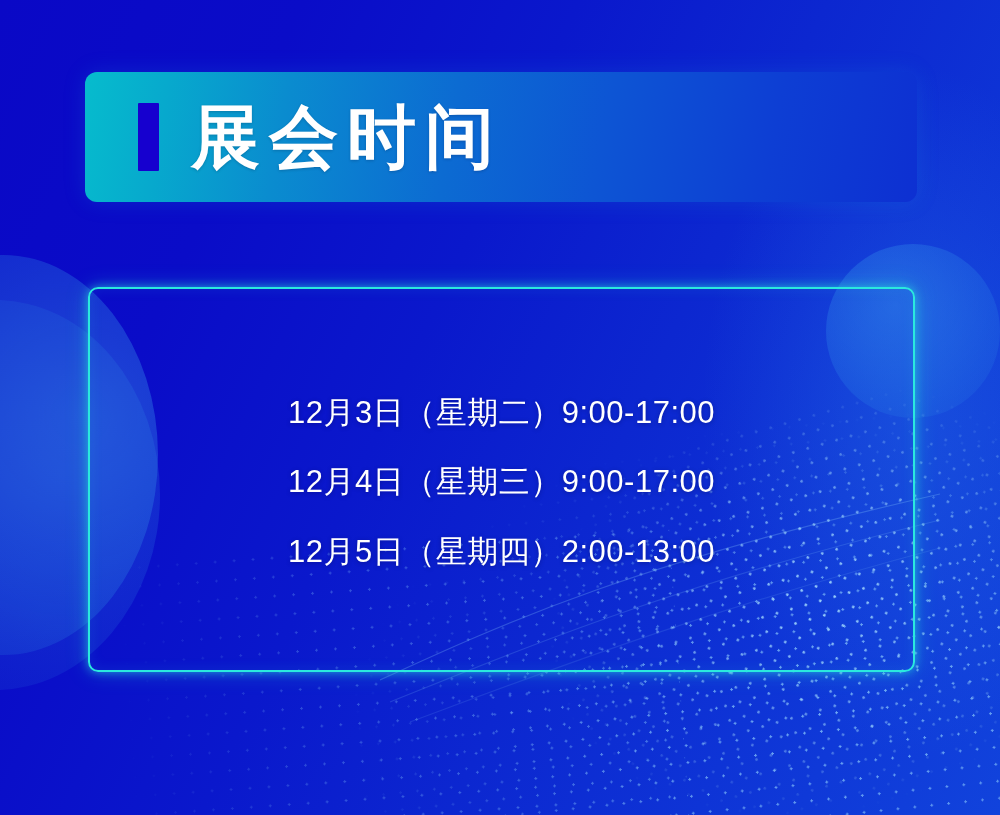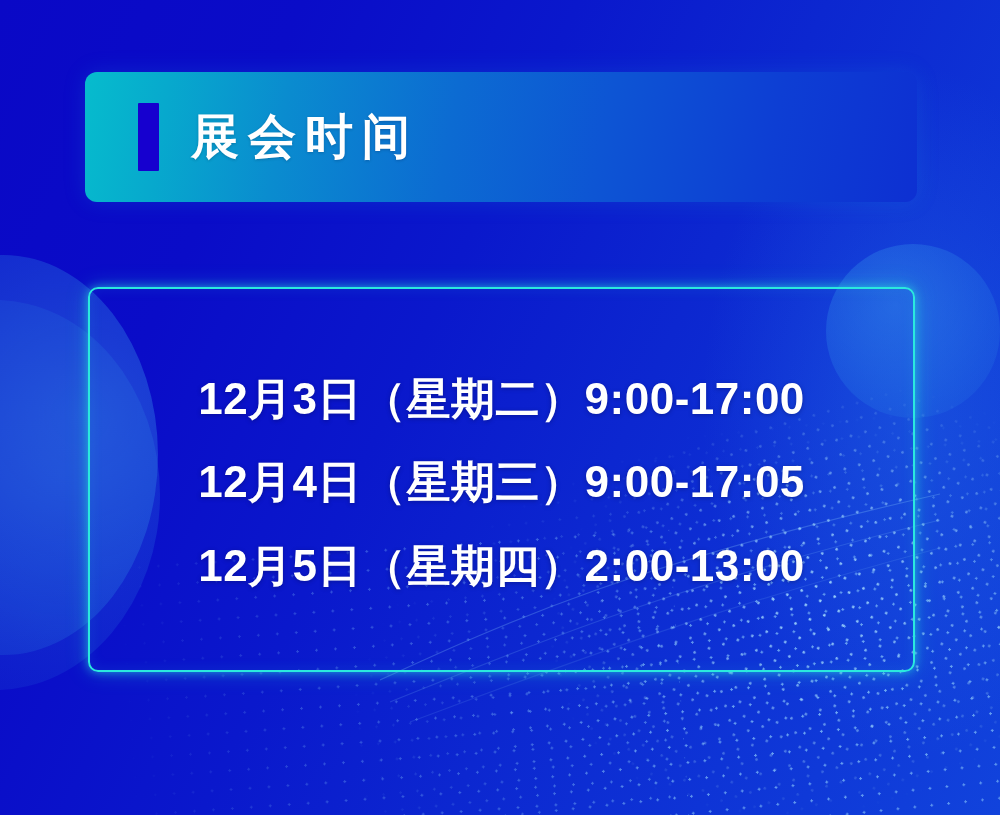--- a/index.html
+++ b/index.html
@@ -149,21 +149,21 @@
     width: 21px;
     height: 68px;
     margin-left: 53px;
     background: #1600cf;
     border-radius: 1px;
     flex: none;
   }
   .title-text {
     margin-left: 32px;
     color: #ffffff;
-    font-size: 48px;
+    font-size: 69px;
     font-weight: 700;
     letter-spacing: 9px;
     line-height: 1;
     white-space: nowrap;
     text-shadow: 0 1px 3px rgba(0,0,30,0.20);
   }
 
   
   .info-frame {
     position: absolute;
@@ -190,22 +190,22 @@
     display: flex;
     flex-direction: column;
     justify-content: center;
     align-items: center;
     gap: 37px;
     padding-top: 6px;
     box-sizing: border-box;
   }
   .schedule-line {
     color: #ffffff;
-    font-size: 44px;
-    font-weight: 700;
+    font-size: 31px;
+    font-weight: 400;
     line-height: 1.05;
     white-space: nowrap;
     letter-spacing: 0.5px;
     text-shadow: 0 1px 4px rgba(0,10,60,0.35);
   }
 </style>
 </head>
 <body>
 
 <div id="poster">
@@ -229,17 +229,17 @@
 
   <div class="title-banner">
     <div class="title-accent-bar"></div>
     <div class="title-text">展会时间</div>
   </div>
 
   <div class="info-frame"></div>
 
   <div class="schedule">
     <div class="schedule-line">12月3日（星期二）9:00-17:00</div>
-    <div class="schedule-line">12月4日（星期三）9:00-17:05</div>
+    <div class="schedule-line">12月4日（星期三）9:00-17:00</div>
     <div class="schedule-line">12月5日（星期四）2:00-13:00</div>
   </div>
 
 </div>
 
 </body></html>

